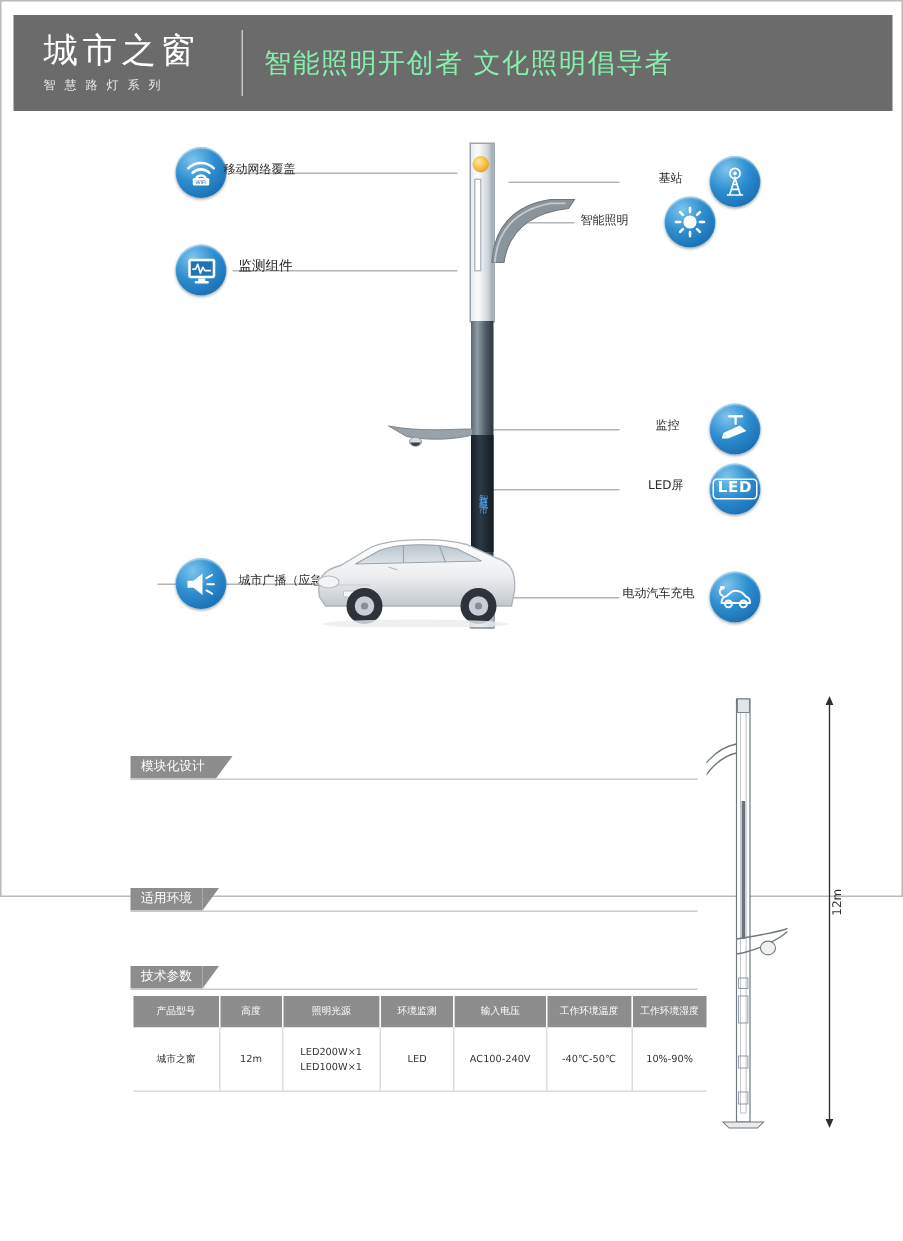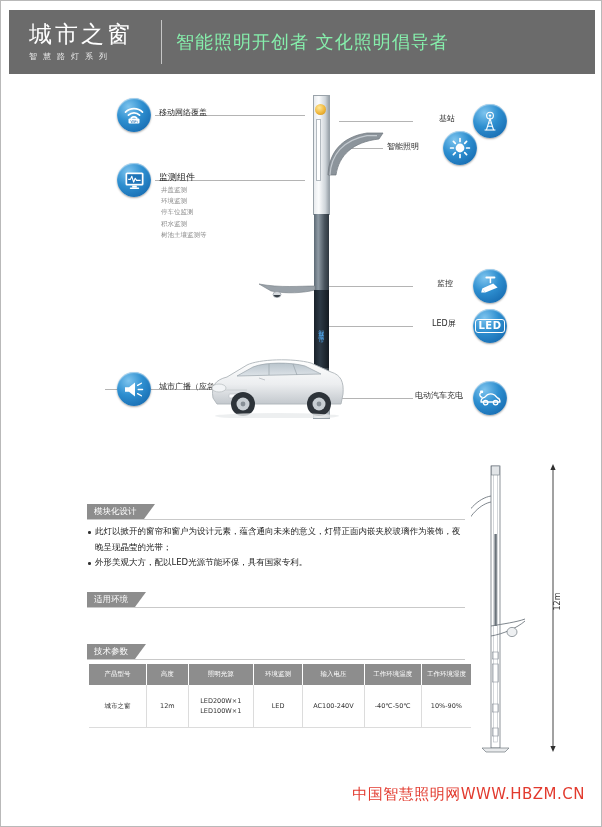--- a/index.html
+++ b/index.html
@@ -4,21 +4,21 @@
 <style>
   html,body{margin:0;padding:0;}
   body{
     width:602px;height:827px;
     background:#ffffff;
     font-family:"DejaVu Sans","Liberation Sans",sans-serif;
     overflow:hidden;
     position:relative;
   }
   .page{
-    position:absolute;left:0;top:0;width:602px;height:827px;
+    position:absolute;left:0;top:0;width:602px;height:598px;
     box-sizing:border-box;
     border:1px solid #b9b9b9;
     background:#fff;
     padding-left:39px;
   }
 
   
   .header{
     position:absolute;left:8px;top:9px;width:586px;height:64px;
     background:#6b6b6b;
@@ -205,39 +205,32 @@
       <svg width="22" height="18" viewBox="0 0 22 18">
         <g fill="none" stroke="#ffffff" stroke-width="1.7" stroke-linecap="round">
           <path d="M2.5 6.2 A12 12 0 0 1 19.5 6.2"></path>
           <path d="M5.4 9.2 A8 8 0 0 1 16.6 9.2"></path>
           <path d="M8.2 12.1 A4 4 0 0 1 13.8 12.1"></path>
         </g>
         <rect x="5.5" y="12.6" width="11" height="5" rx="1" fill="#fff"></rect>
         <text x="11" y="16.7" font-size="3.6" text-anchor="middle" fill="#1c6bb0" font-family="sans-serif">WiFi</text>
       </svg>
     </div>
-    <div class="clabel" style="left:150px;top:26px;font-family:Liberation Serif, serif;">移动网络覆盖</div>
+    <div class="clabel" style="left:140px;top:26px;font-family:Liberation Serif, serif;">移动网络覆盖</div>
 
     <div class="bubble" style="left:108px;top:82px;">
       <svg width="21" height="19" viewBox="0 0 21 19">
         <rect x="1.5" y="1.5" width="18" height="13" rx="1.6" fill="#fff"></rect>
         <rect x="3.2" y="3.2" width="14.6" height="9.6" fill="#1f74b8"></rect>
         <polyline points="4.2,8.4 6.4,8.4 7.8,5.2 9.6,11.2 11.2,7.2 12.6,9.4 16.6,9.4" fill="none" stroke="#ffffff" stroke-width="1.1" stroke-linejoin="round"></polyline>
         <rect x="8.2" y="14.6" width="4.6" height="2" fill="#fff"></rect>
         <rect x="5.8" y="16.4" width="9.4" height="1.6" rx=".7" fill="#fff"></rect>
       </svg>
     </div>
     <div class="clabel big" style="left:150px;top:90px;text-align:center;">监测组件</div>
-    <div class="sublist" style="left:152px;top:104px;">
-      <div>井盖监测</div>
-      <div>环境监测</div>
-      <div>停车位监测</div>
-      <div>积水监测</div>
-      <div>树池土壤监测等</div>
-    </div>
 
     <div class="bubble" style="left:108px;top:291px;">
       <svg width="22" height="19" viewBox="0 0 22 19">
         <path d="M2 7.2 h4 L12 2.4 v14.2 L6 11.8 H2 z" fill="#ffffff"></path>
         <g stroke="#ffffff" stroke-width="1.3" stroke-linecap="round">
           <path d="M14.6 5.4 L18.4 3.2"></path>
           <path d="M15.2 9.5 L19.6 9.5"></path>
           <path d="M14.6 13.6 L18.4 15.8"></path>
         </g>
       </svg>
@@ -365,24 +358,20 @@
         <path d="M52 32 L58 34" stroke="#b4babf" stroke-width=".8"></path>
         <ellipse cx="70" cy="70" rx="62" ry="3" fill="#e9ebec" opacity=".8"></ellipse>
       </svg>
     </div>
 
   </div>
 
   <div class="tab" style="left:86px;top:503px;">模块化设计</div>
   <div class="rule" style="left:86px;top:518px;width:378px;"></div>
 
-  <div class="body-txt" style="left:86px;top:523px;">
-    <div class="bullet">此灯以掀开的窗帘和窗户为设计元素，蕴含通向未来的意义，灯臂正面内嵌夹胶玻璃作为装饰，夜晚呈现晶莹的光带；</div>
-    <div class="bullet">外形美观大方，配以LED光源节能环保，具有国家专利。</div>
-  </div>
 
   <div class="tab" style="left:86px;top:591px;">适用环境</div>
   <div class="rule" style="left:86px;top:606px;width:378px;"></div>
 
 
   <div class="tab" style="left:86px;top:643px;">技术参数</div>
   <div class="rule" style="left:86px;top:658px;width:378px;"></div>
 
   <table class="tbl">
     <colgroup>
@@ -444,15 +433,14 @@
 
       <path d="M11 292 L38 292 L34 296 L15 296 z" fill="#e8eaec" stroke="#707880" stroke-width=".7"></path>
 
       <line x1="82" y1="12" x2="82" y2="292" stroke="#2f2f2f" stroke-width=".9"></line>
       <polygon points="82,8 79.4,14 84.6,14" fill="#2f2f2f"></polygon>
       <polygon points="82,296 79.4,290 84.6,290" fill="#2f2f2f"></polygon>
     </svg>
   </div>
   <div class="dimlabel">12m</div>
 
-  <div class="foot" style="color: rgb(226, 58, 46);">中国智慧照明网WWW.HBZM.CN</div>
 
 </div>
 
 </body></html>

